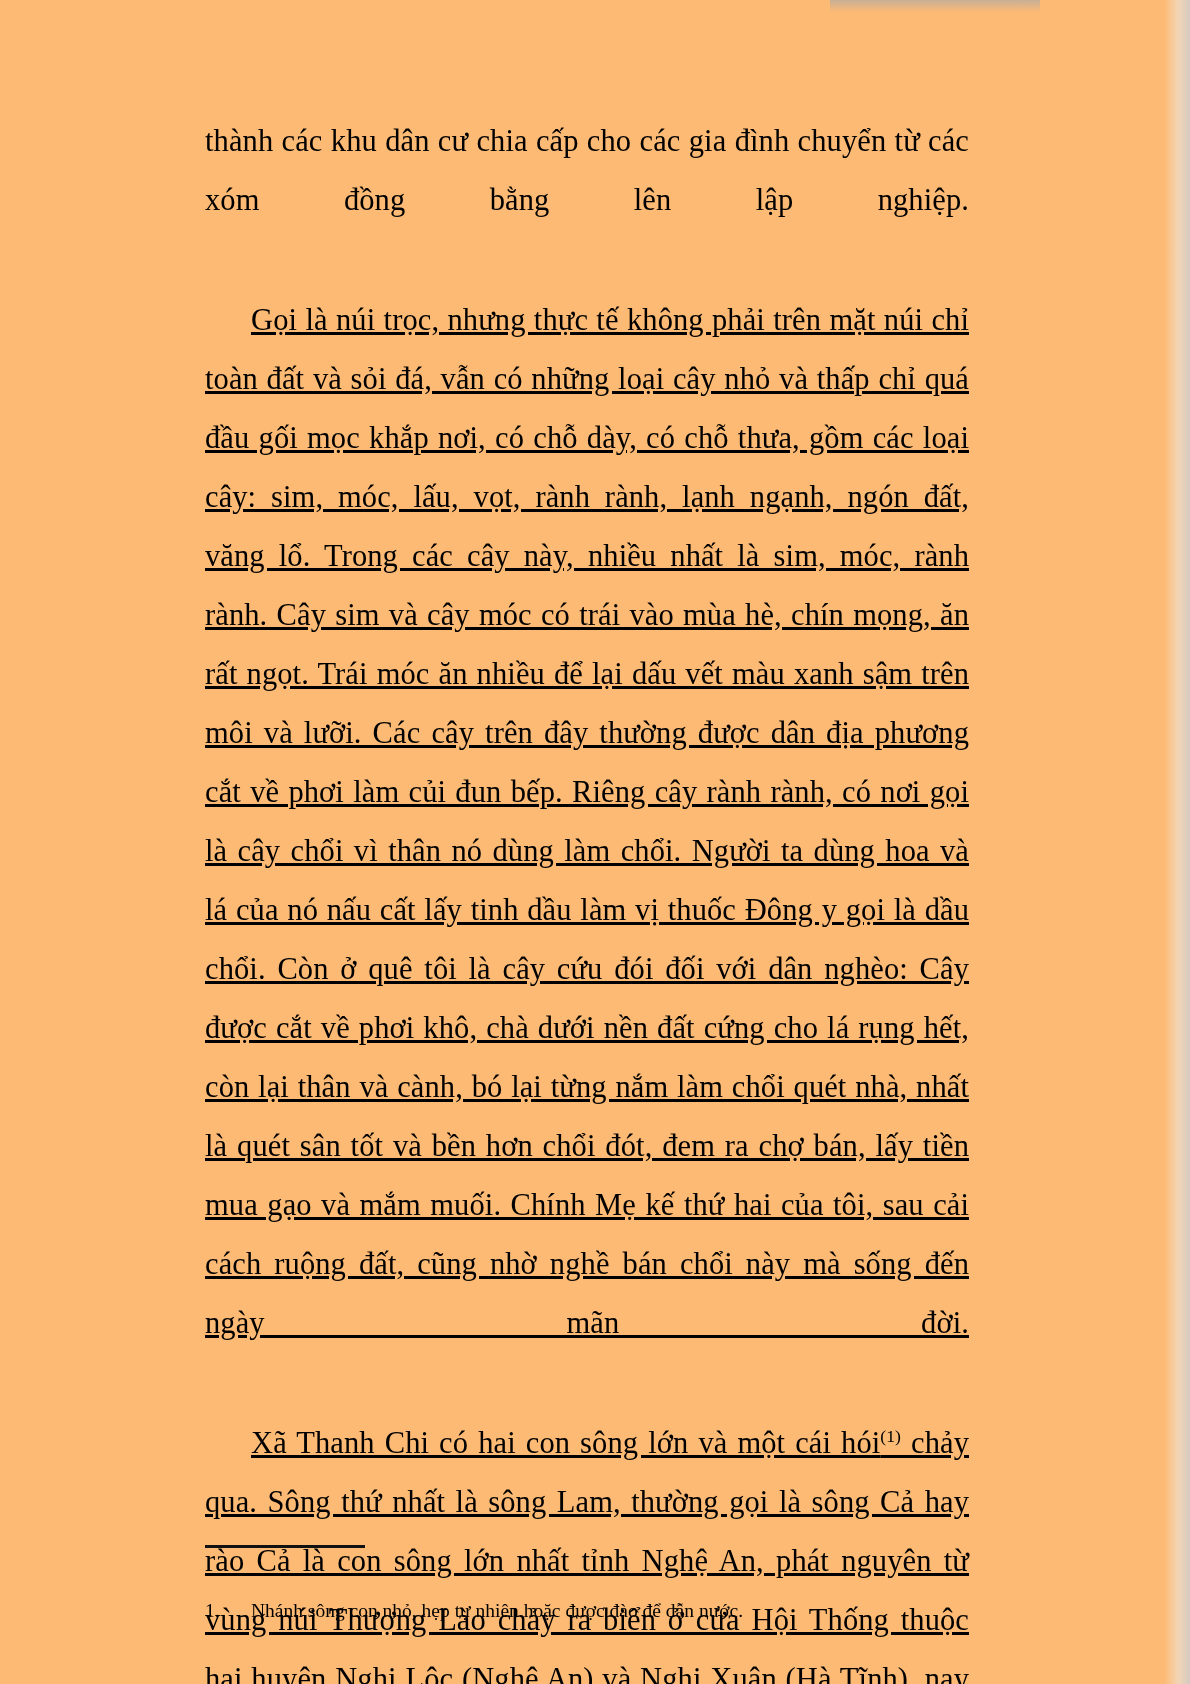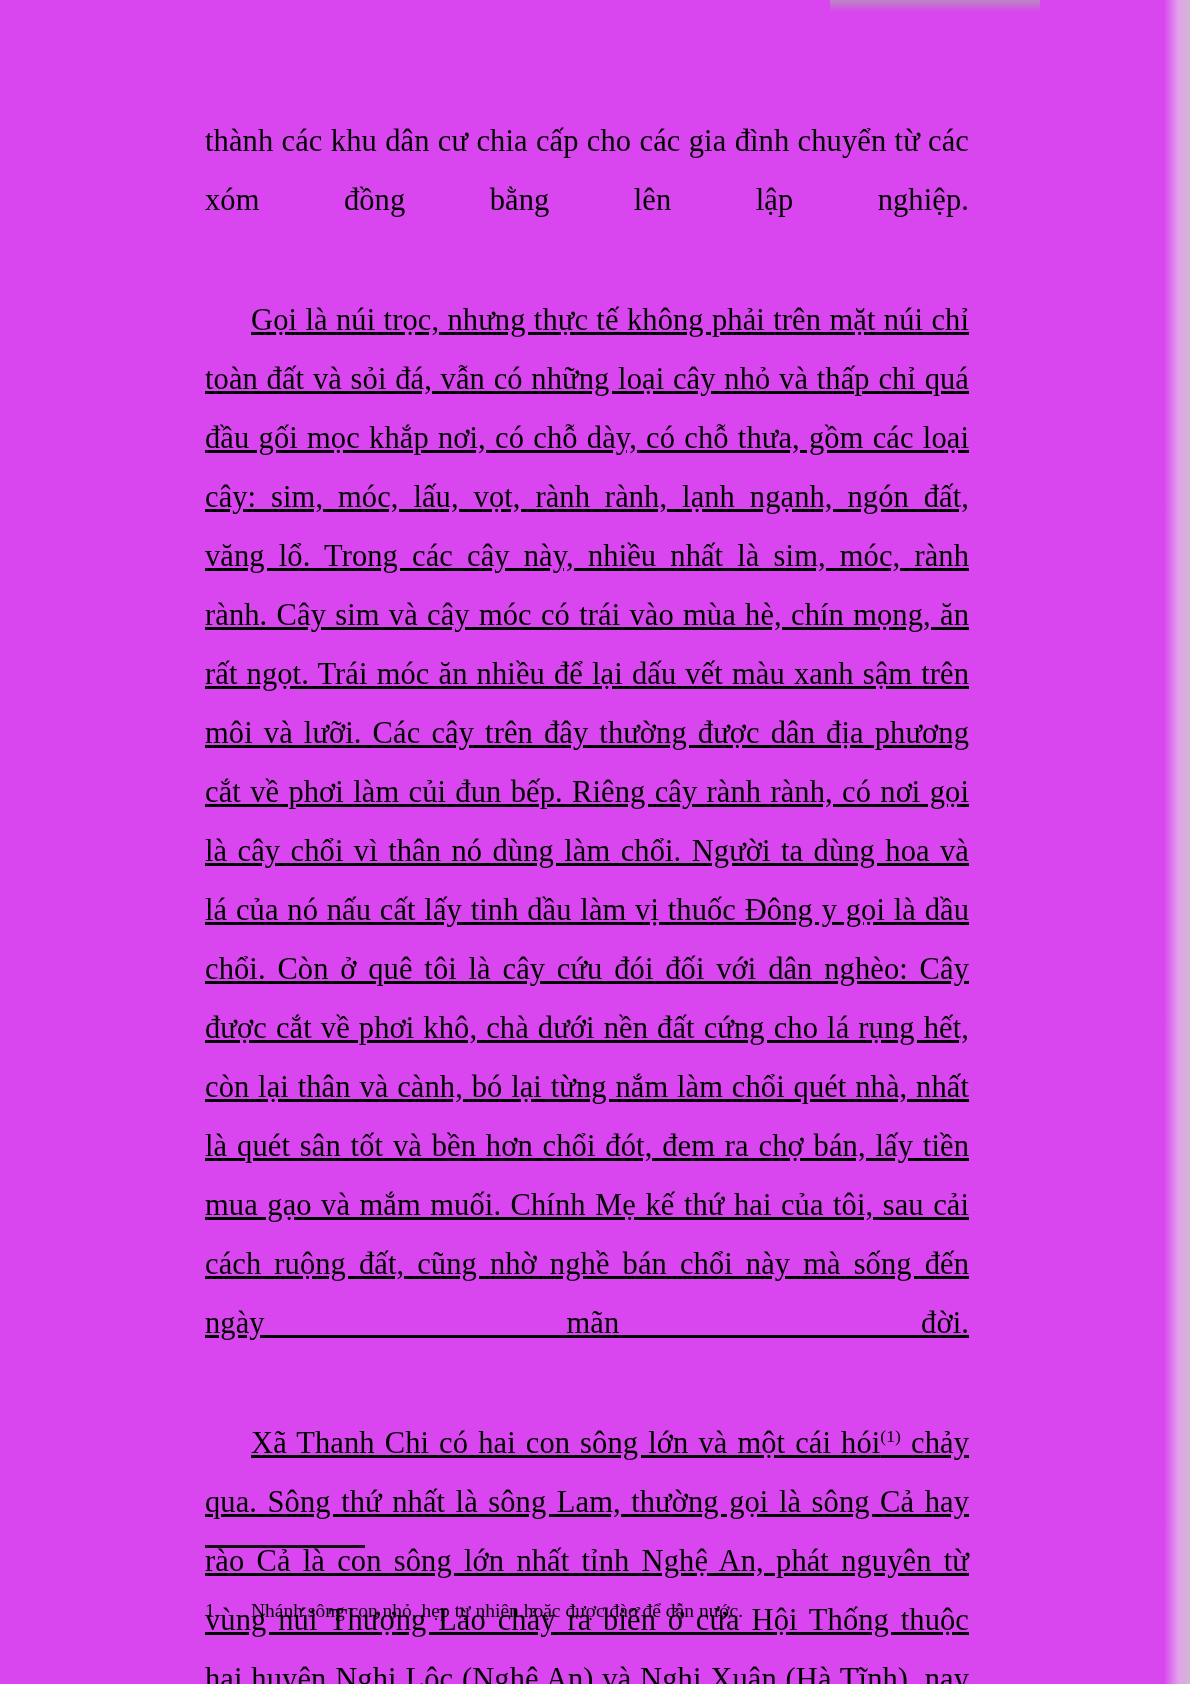--- a/index.html
+++ b/index.html
@@ -8,21 +8,21 @@
     background: #ffffff;
   }
   body {
     font-family: "Liberation Serif", "DejaVu Serif", serif;
     color: #000000;
   }
   .page {
     position: relative;
     width: 1190px;
     height: 1684px;
-    background: #d946ef;
+    background: #fdba74;
     overflow: hidden;
     box-sizing: border-box;
   }
   
   .scan-edge {
     position: absolute;
     top: 0;
     right: 0;
     width: 26px;
     height: 1684px;

